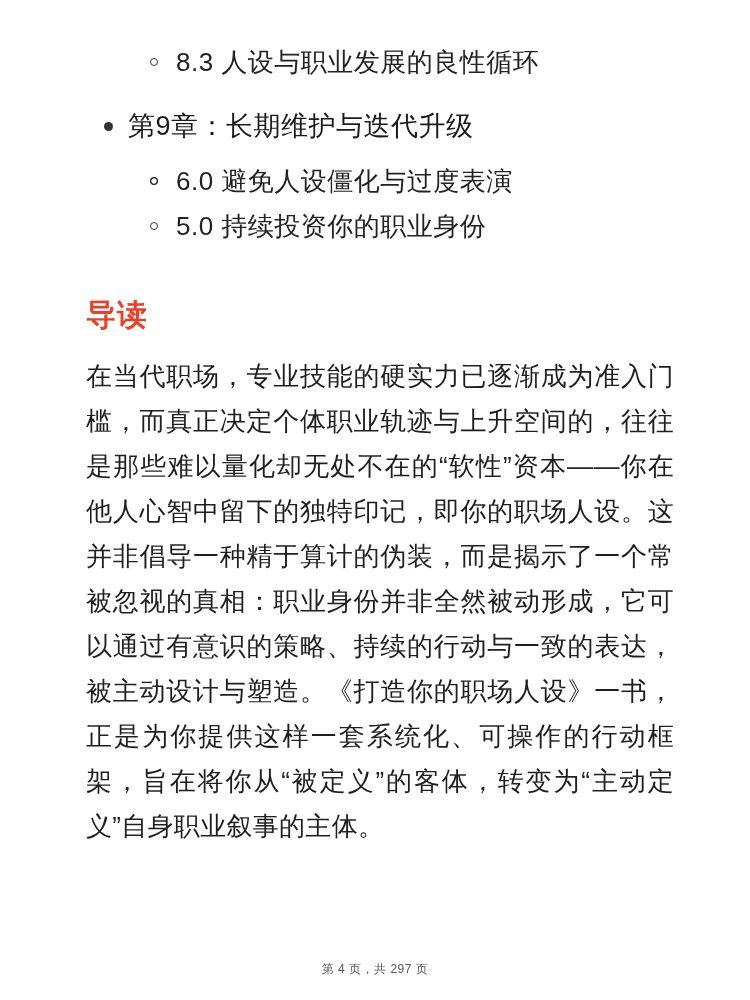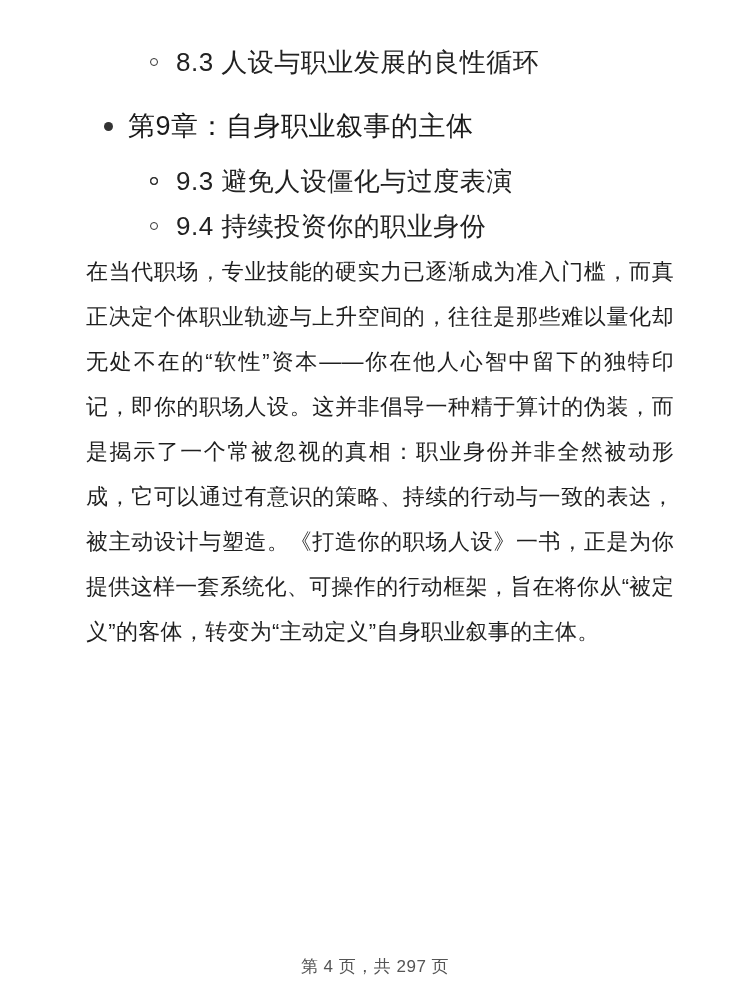--- a/index.html
+++ b/index.html
@@ -64,68 +64,69 @@
     border-radius: 50%;
   }
   .section-heading {
     color: #e8402a;
     font-size: 30px;
     font-weight: bold;
     margin: 46px 0 18px 14px;
     letter-spacing: 1px;
   }
   .body-text {
-    font-size: 22px;
+    font-size: 26px;
     line-height: 45px;
     color: #1f1f1f;
     text-align: justify;
     text-justify: inter-ideograph;
     margin: 0 0 0 14px;
     padding-right: 4px;
     letter-spacing: 0.3px;
   }
   .footer {
     position: absolute;
     left: 0;
     right: 0;
     bottom: 22px;
     text-align: center;
-    font-size: 17px;
+    font-size: 12px;
     color: #555555;
     letter-spacing: 0.5px;
   }
 </style>
 </head>
 <body>
 
 <div class="page">
 
   <ul class="toc">
     <li class="toc-item-l2">
       <span class="bullet-hollow"></span>
       <span>8.3 人设与职业发展的良性循环</span>
     </li>
     <li class="toc-item-l1">
       <span class="bullet-solid"></span>
-      <span>第9章：自身职业叙事的主体</span>
+      <span>第9章：长期维护与迭代升级</span>
     </li>
     <li class="toc-item-l2">
       <span class="bullet-hollow"></span>
     </li>
     <li class="toc-item-l2">
       <span class="bullet-hollow"></span>
     </li>
     <li class="toc-item-l2">
       <span class="bullet-hollow"></span>
-      <span>9.3 避免人设僵化与过度表演</span>
+      <span>6.0 避免人设僵化与过度表演</span>
     </li>
     <li class="toc-item-l2">
       <span class="bullet-hollow"></span>
-      <span>9.4 持续投资你的职业身份</span>
+      <span>5.0 持续投资你的职业身份</span>
     </li>
   </ul>
 
+  <h2 class="section-heading">导读</h2>
 
   <p class="body-text">在当代职场，专业技能的硬实力已逐渐成为准入门槛，而真正决定个体职业轨迹与上升空间的，往往是那些难以量化却无处不在的“软性”资本——你在他人心智中留下的独特印记，即你的职场人设。这并非倡导一种精于算计的伪装，而是揭示了一个常被忽视的真相：职业身份并非全然被动形成，它可以通过有意识的策略、持续的行动与一致的表达，被主动设计与塑造。《打造你的职场人设》一书，正是为你提供这样一套系统化、可操作的行动框架，旨在将你从“被定义”的客体，转变为“主动定义”自身职业叙事的主体。</p>
 
   <div class="footer">第 4 页，共 297 页</div>
 
 </div>
 
 </body></html>

